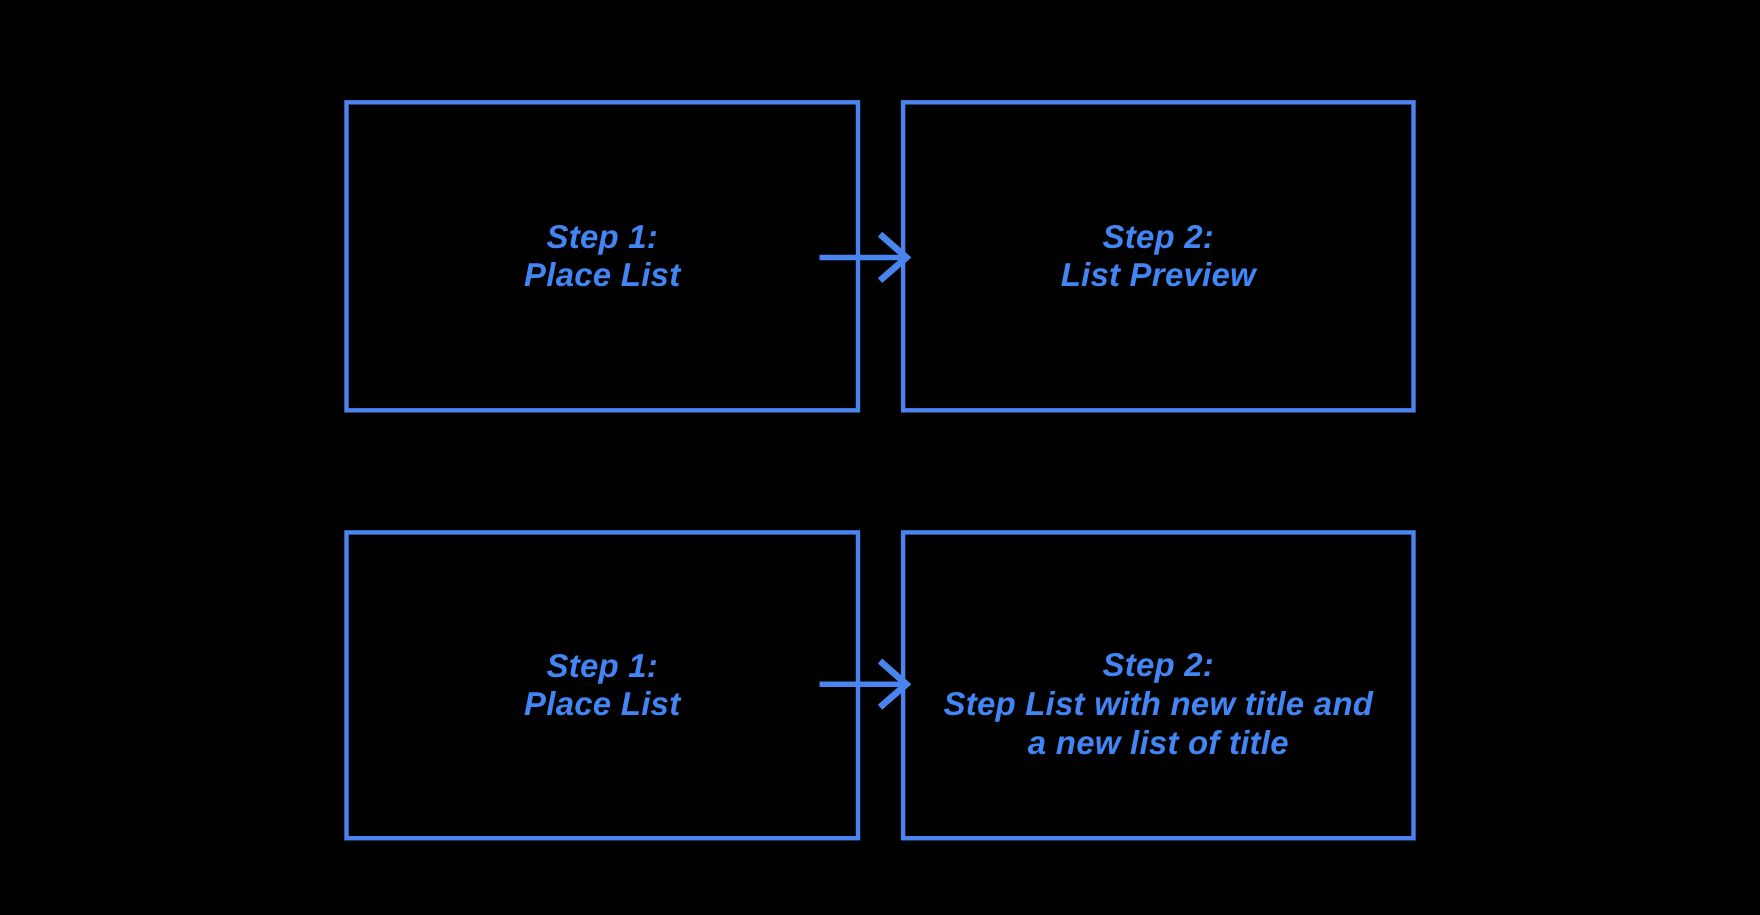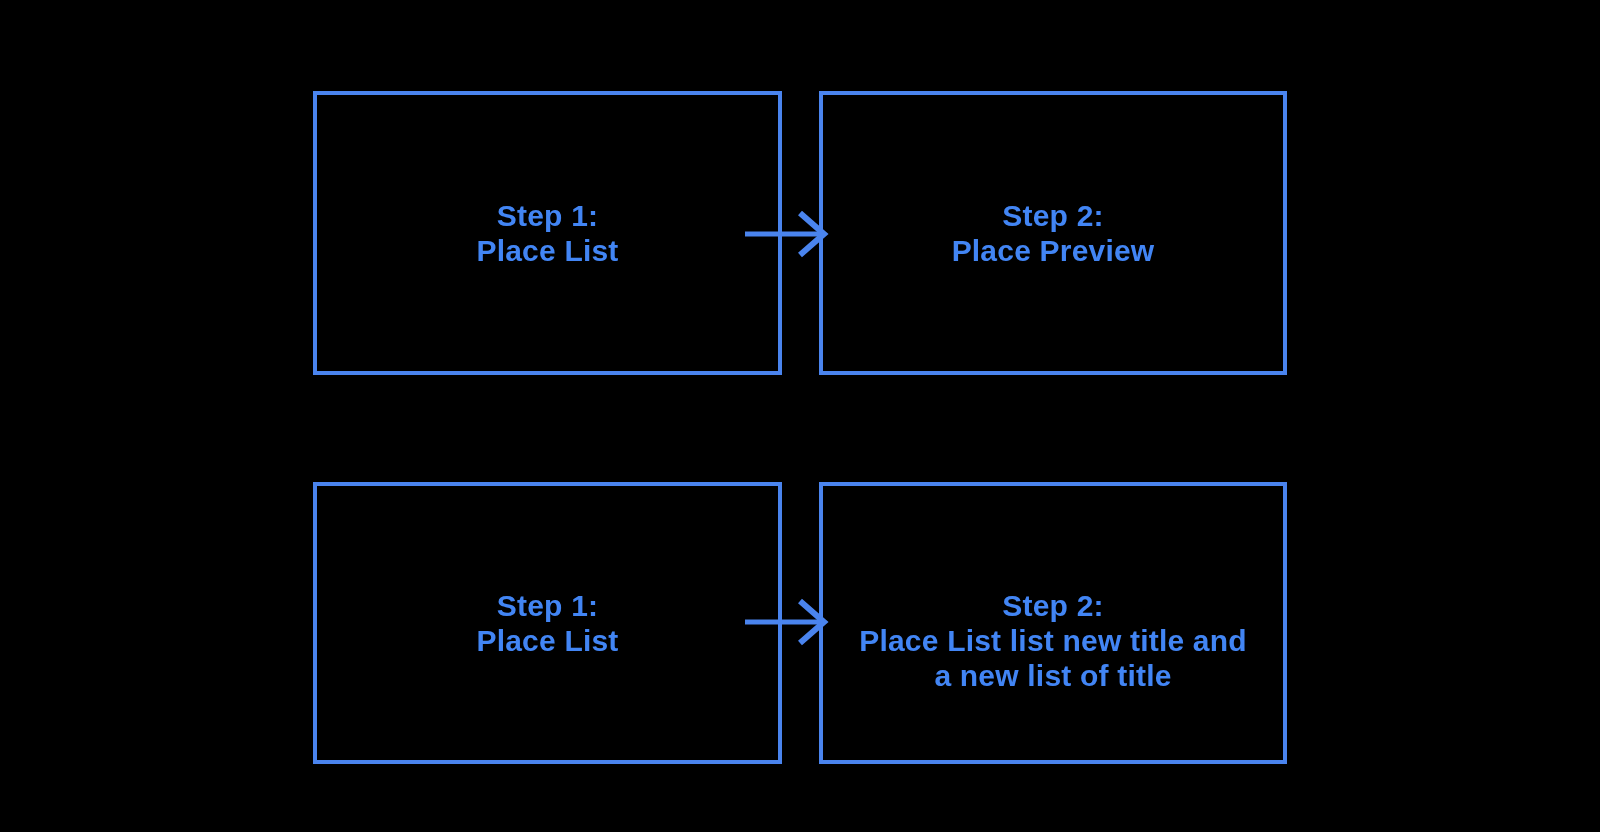--- a/index.html
+++ b/index.html
@@ -31,20 +31,21 @@
     justify-content: center;
   }
   .box-text {
     text-align: center;
     color: var(--text-color);
     font-size: 30px;
     line-height: 35px;
     font-weight: 600;
     letter-spacing: 0.2px;
     width: 100%;
+    font-style: italic;
   }
   .box-text.offset-down {
     transform: translateY(17px);
   }
   .box-1 { left: 313px; top: 91px;  width: 469px; height: 284px; }
   .box-2 { left: 819px; top: 91px;  width: 468px; height: 284px; }
   .box-3 { left: 313px; top: 482px; width: 469px; height: 282px; }
   .box-4 { left: 819px; top: 482px; width: 468px; height: 282px; }
   .arrow {
     position: absolute;
@@ -72,39 +73,39 @@
   <div class="arrow arrow-1">
     <svg viewBox="0 0 100 50" aria-hidden="true">
       <line x1="5" y1="25" x2="79" y2="25" stroke="currentColor" stroke-width="5"></line>
       <polyline points="60,4 84,25 60,46" fill="none" stroke="currentColor" stroke-width="6" stroke-linejoin="miter"></polyline>
     </svg>
   </div>
 
   <div class="box box-2">
     <div class="box-text">
       <div>Step 2:</div>
-      <div>Place Preview</div>
+      <div>List Preview</div>
     </div>
   </div>
 
   <div class="box box-3">
     <div class="box-text">
       <div>Step 1:</div>
       <div>Place List</div>
     </div>
   </div>
 
   <div class="arrow arrow-2">
     <svg viewBox="0 0 100 50" aria-hidden="true">
       <line x1="5" y1="25" x2="79" y2="25" stroke="currentColor" stroke-width="5"></line>
       <polyline points="60,4 84,25 60,46" fill="none" stroke="currentColor" stroke-width="6" stroke-linejoin="miter"></polyline>
     </svg>
   </div>
 
   <div class="box box-4">
     <div class="box-text offset-down">
       <div>Step 2:</div>
-      <div>Place List list new title and</div>
+      <div>Step List with new title and</div>
       <div>a new list of title</div>
     </div>
   </div>
 
 </div>
 
 </body></html>

